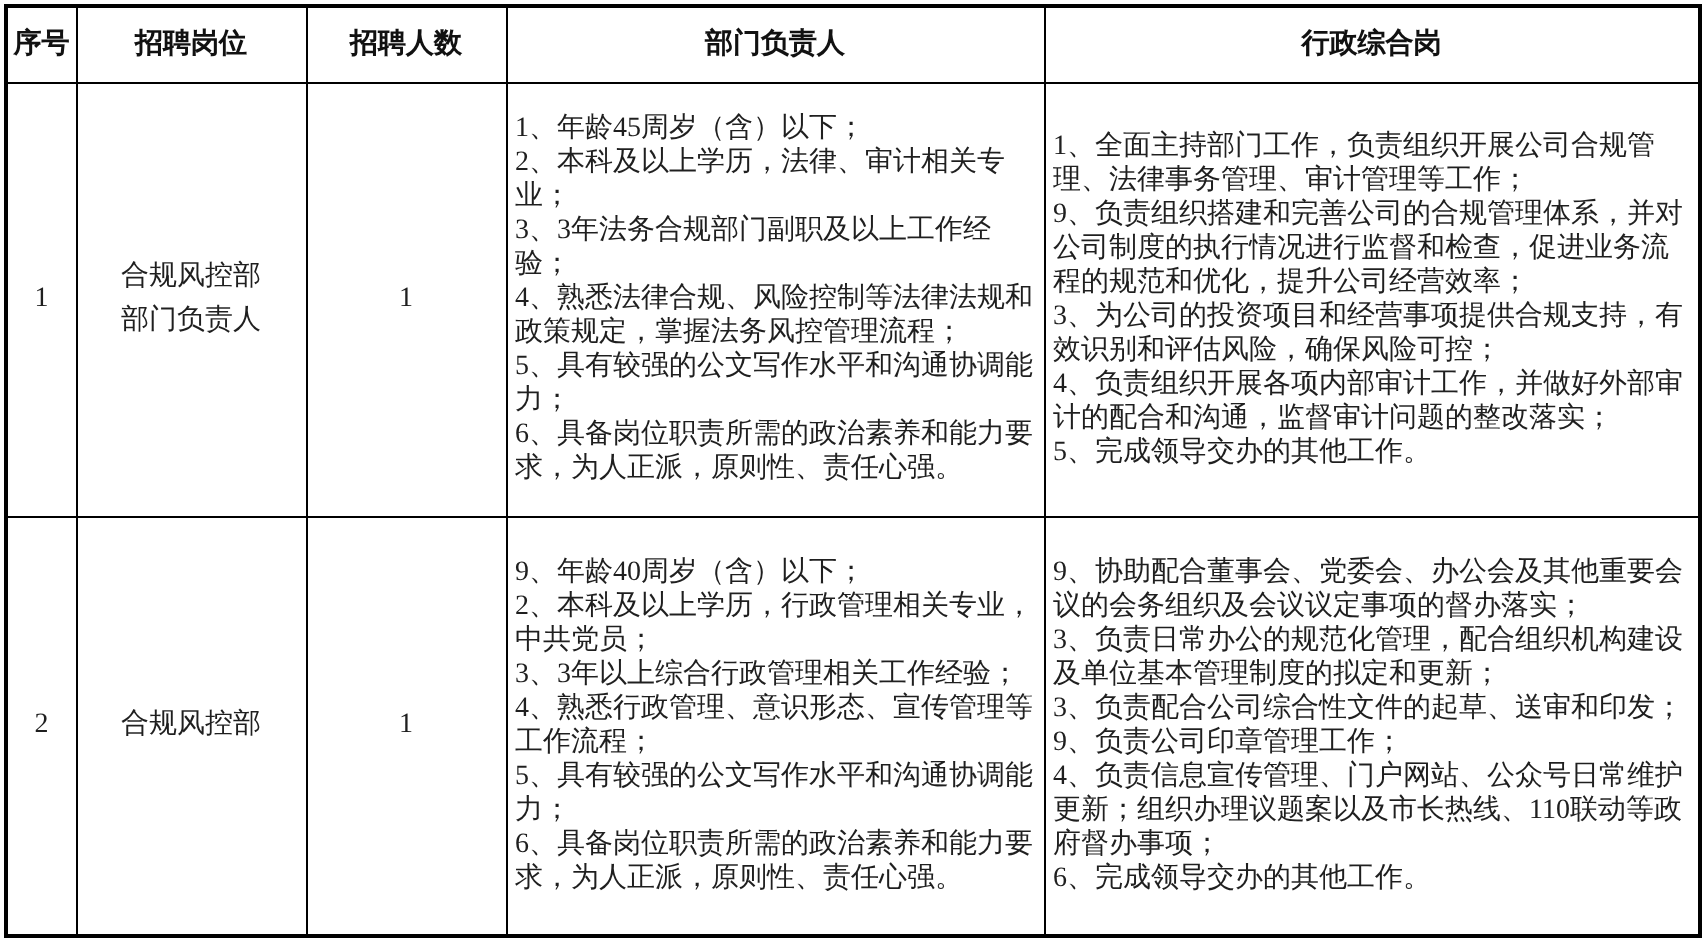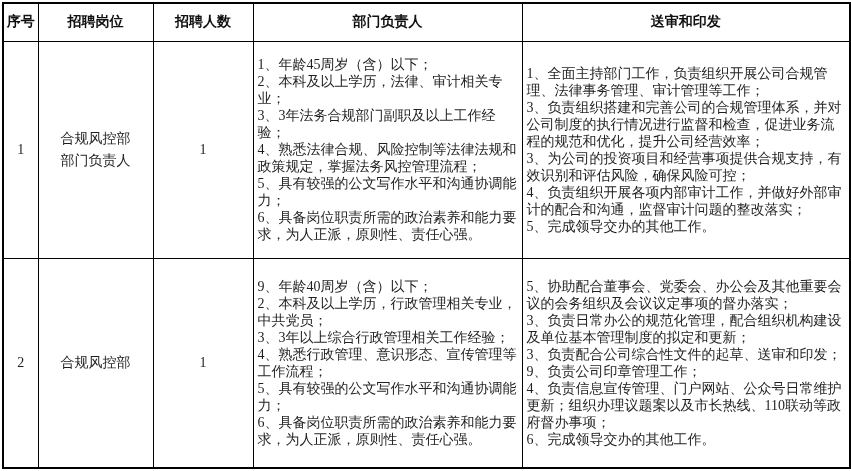--- a/index.html
+++ b/index.html
@@ -79,57 +79,57 @@
       <col class="c-headcount">
       <col class="c-req">
       <col class="c-duty">
     </colgroup>
     <tbody>
       <tr class="header-row">
         <th class="hcell">序号</th>
         <th class="hcell">招聘岗位</th>
         <th class="hcell">招聘人数</th>
         <th class="hcell">部门负责人</th>
-        <th class="hcell">送审和印发</th>
+        <th class="hcell">行政综合岗</th>
       </tr>
       <tr class="row-1">
         <td class="ccell">1</td>
         <td class="ccell">合规风控部
 部门负责人</td>
         <td class="ccell">1</td>
         <td class="dcell">
             <div class="line">1、年龄45周岁（含）以下；</div>
             <div class="line">2、本科及以上学历，法律、审计相关专业；</div>
             <div class="line">3、3年法务合规部门副职及以上工作经验；</div>
             <div class="line">4、熟悉法律合规、风险控制等法律法规和政策规定，掌握法务风控管理流程；</div>
             <div class="line">5、具有较强的公文写作水平和沟通协调能力；</div>
             <div class="line">6、具备岗位职责所需的政治素养和能力要求，为人正派，原则性、责任心强。</div>
           </td>
         <td class="dcell">
             <div class="line">1、全面主持部门工作，负责组织开展公司合规管理、法律事务管理、审计管理等工作；</div>
-            <div class="line">3、负责组织搭建和完善公司的合规管理体系，并对公司制度的执行情况进行监督和检查，促进业务流程的规范和优化，提升公司经营效率；</div>
+            <div class="line">9、负责组织搭建和完善公司的合规管理体系，并对公司制度的执行情况进行监督和检查，促进业务流程的规范和优化，提升公司经营效率；</div>
             <div class="line">3、为公司的投资项目和经营事项提供合规支持，有效识别和评估风险，确保风险可控；</div>
             <div class="line">4、负责组织开展各项内部审计工作，并做好外部审计的配合和沟通，监督审计问题的整改落实；</div>
             <div class="line">5、完成领导交办的其他工作。</div>
           </td>
       </tr>
       <tr class="row-2">
         <td class="ccell">2</td>
         <td class="ccell">合规风控部</td>
         <td class="ccell">1</td>
         <td class="dcell">
             <div class="line">9、年龄40周岁（含）以下；</div>
             <div class="line">2、本科及以上学历，行政管理相关专业，中共党员；</div>
             <div class="line">3、3年以上综合行政管理相关工作经验；</div>
             <div class="line">4、熟悉行政管理、意识形态、宣传管理等工作流程；</div>
             <div class="line">5、具有较强的公文写作水平和沟通协调能力；</div>
             <div class="line">6、具备岗位职责所需的政治素养和能力要求，为人正派，原则性、责任心强。</div>
           </td>
         <td class="dcell">
-            <div class="line">5、协助配合董事会、党委会、办公会及其他重要会议的会务组织及会议议定事项的督办落实；</div>
+            <div class="line">9、协助配合董事会、党委会、办公会及其他重要会议的会务组织及会议议定事项的督办落实；</div>
             <div class="line">3、负责日常办公的规范化管理，配合组织机构建设及单位基本管理制度的拟定和更新；</div>
             <div class="line">3、负责配合公司综合性文件的起草、送审和印发；</div>
             <div class="line">9、负责公司印章管理工作；</div>
             <div class="line">4、负责信息宣传管理、门户网站、公众号日常维护更新；组织办理议题案以及市长热线、110联动等政府督办事项；</div>
             <div class="line">6、完成领导交办的其他工作。</div>
           </td>
       </tr>
     </tbody>
   </table>
 </div>

